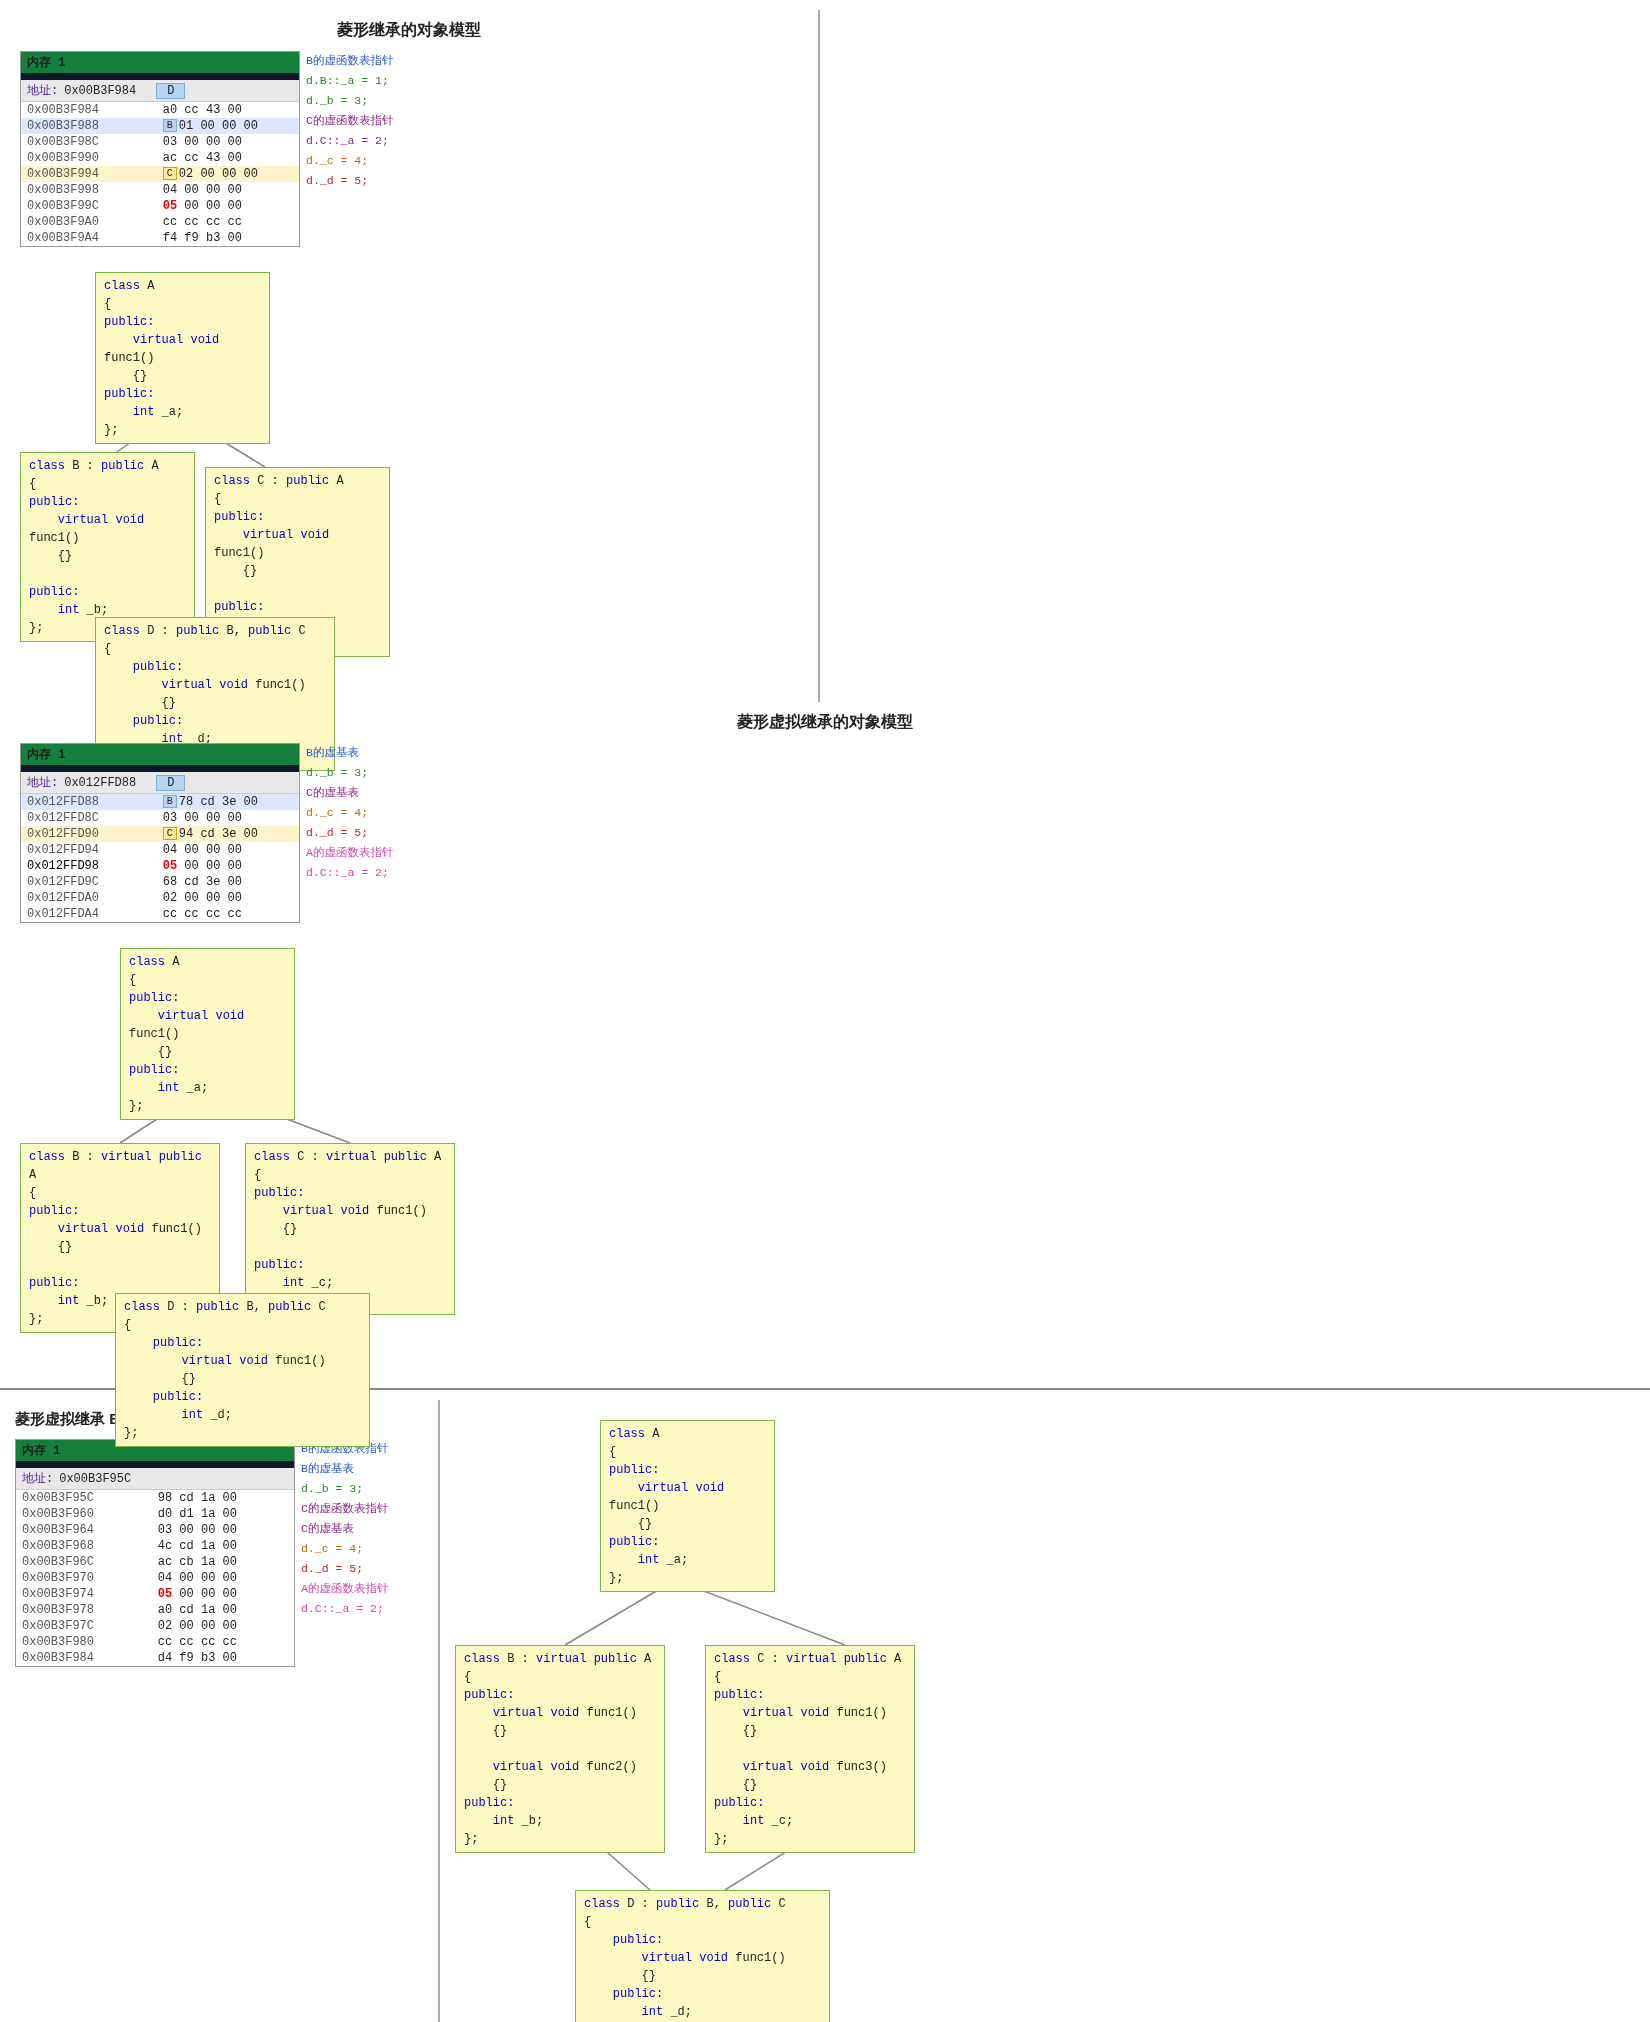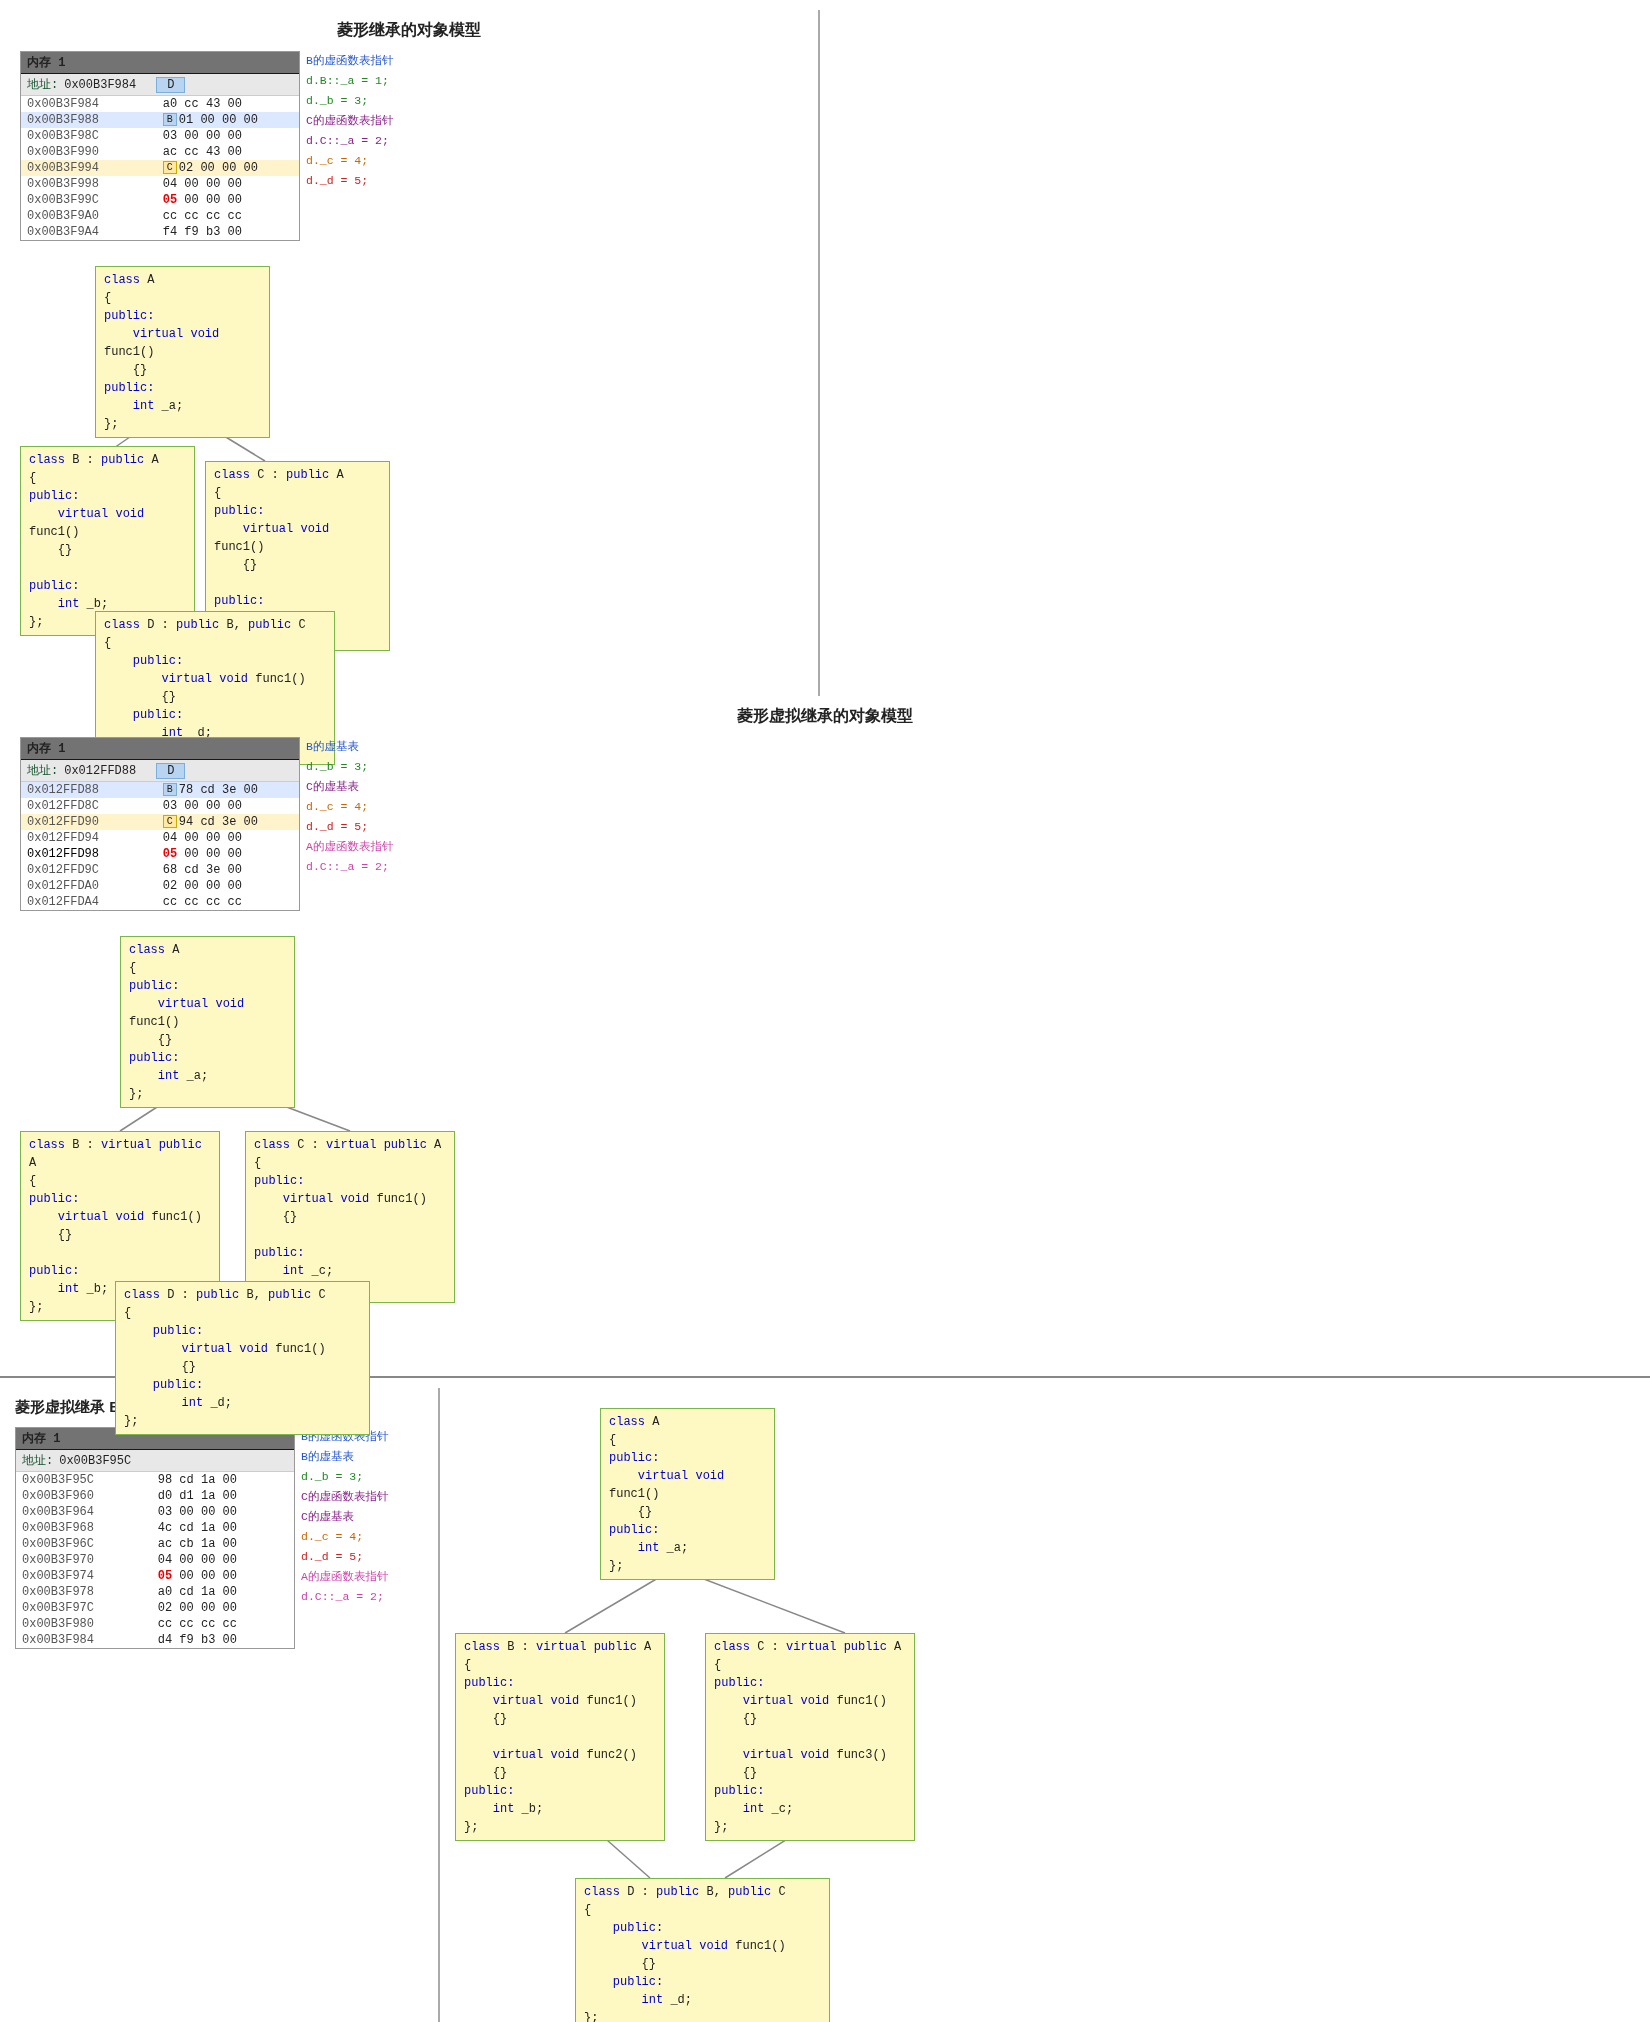--- a/index.html
+++ b/index.html
@@ -53,35 +53,35 @@
 
     
     .memory-box {
       border: 1px solid #999;
       display: inline-block;
       margin-bottom: 15px;
       min-width: 280px;
     }
 
     .memory-header {
-      background: #737373;
+      background: #15803d;
       padding: 2px 6px;
       font-size: 12px;
       display: flex;
       align-items: center;
-      border-bottom: 1px solid #0f172a;
+      border-bottom: 7px solid #0f172a;
     }
 
     .memory-header .mem-label {
       font-weight: bold;
       margin-right: 10px;
     }
 
     .memory-header .addr-label {
-      color: #14532d;
+      color: #4c1d95;
       margin-right: 6px;
     }
 
     .memory-header .addr-value {
       color: #222;
     }
 
     .memory-header .class-d-badge {
       margin-left: 20px;
       background: #b8d4f0;

